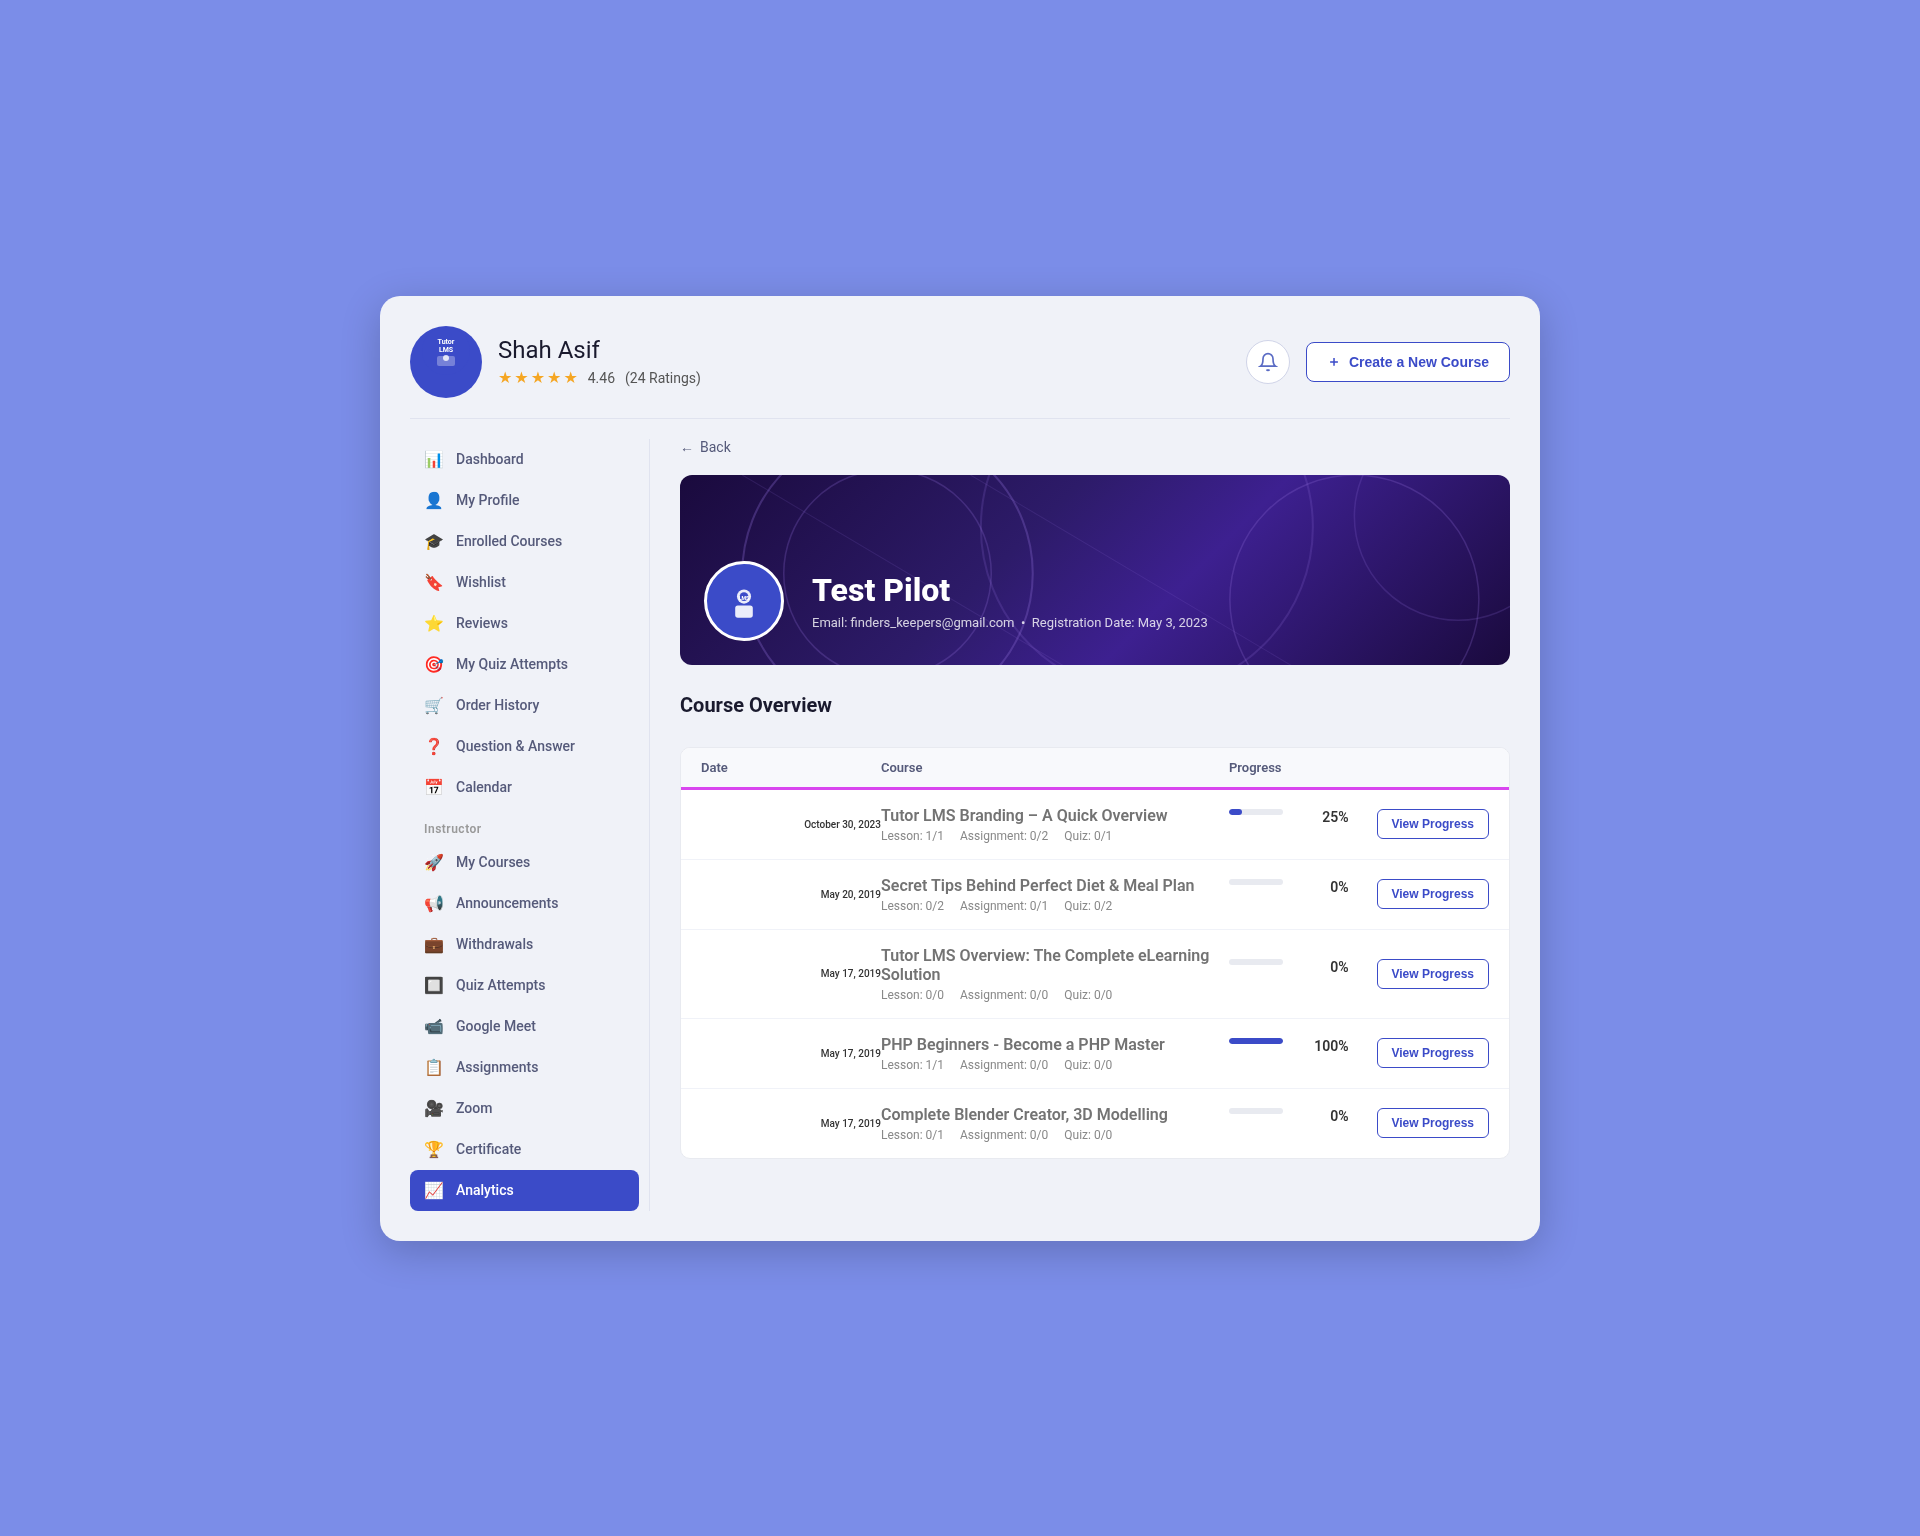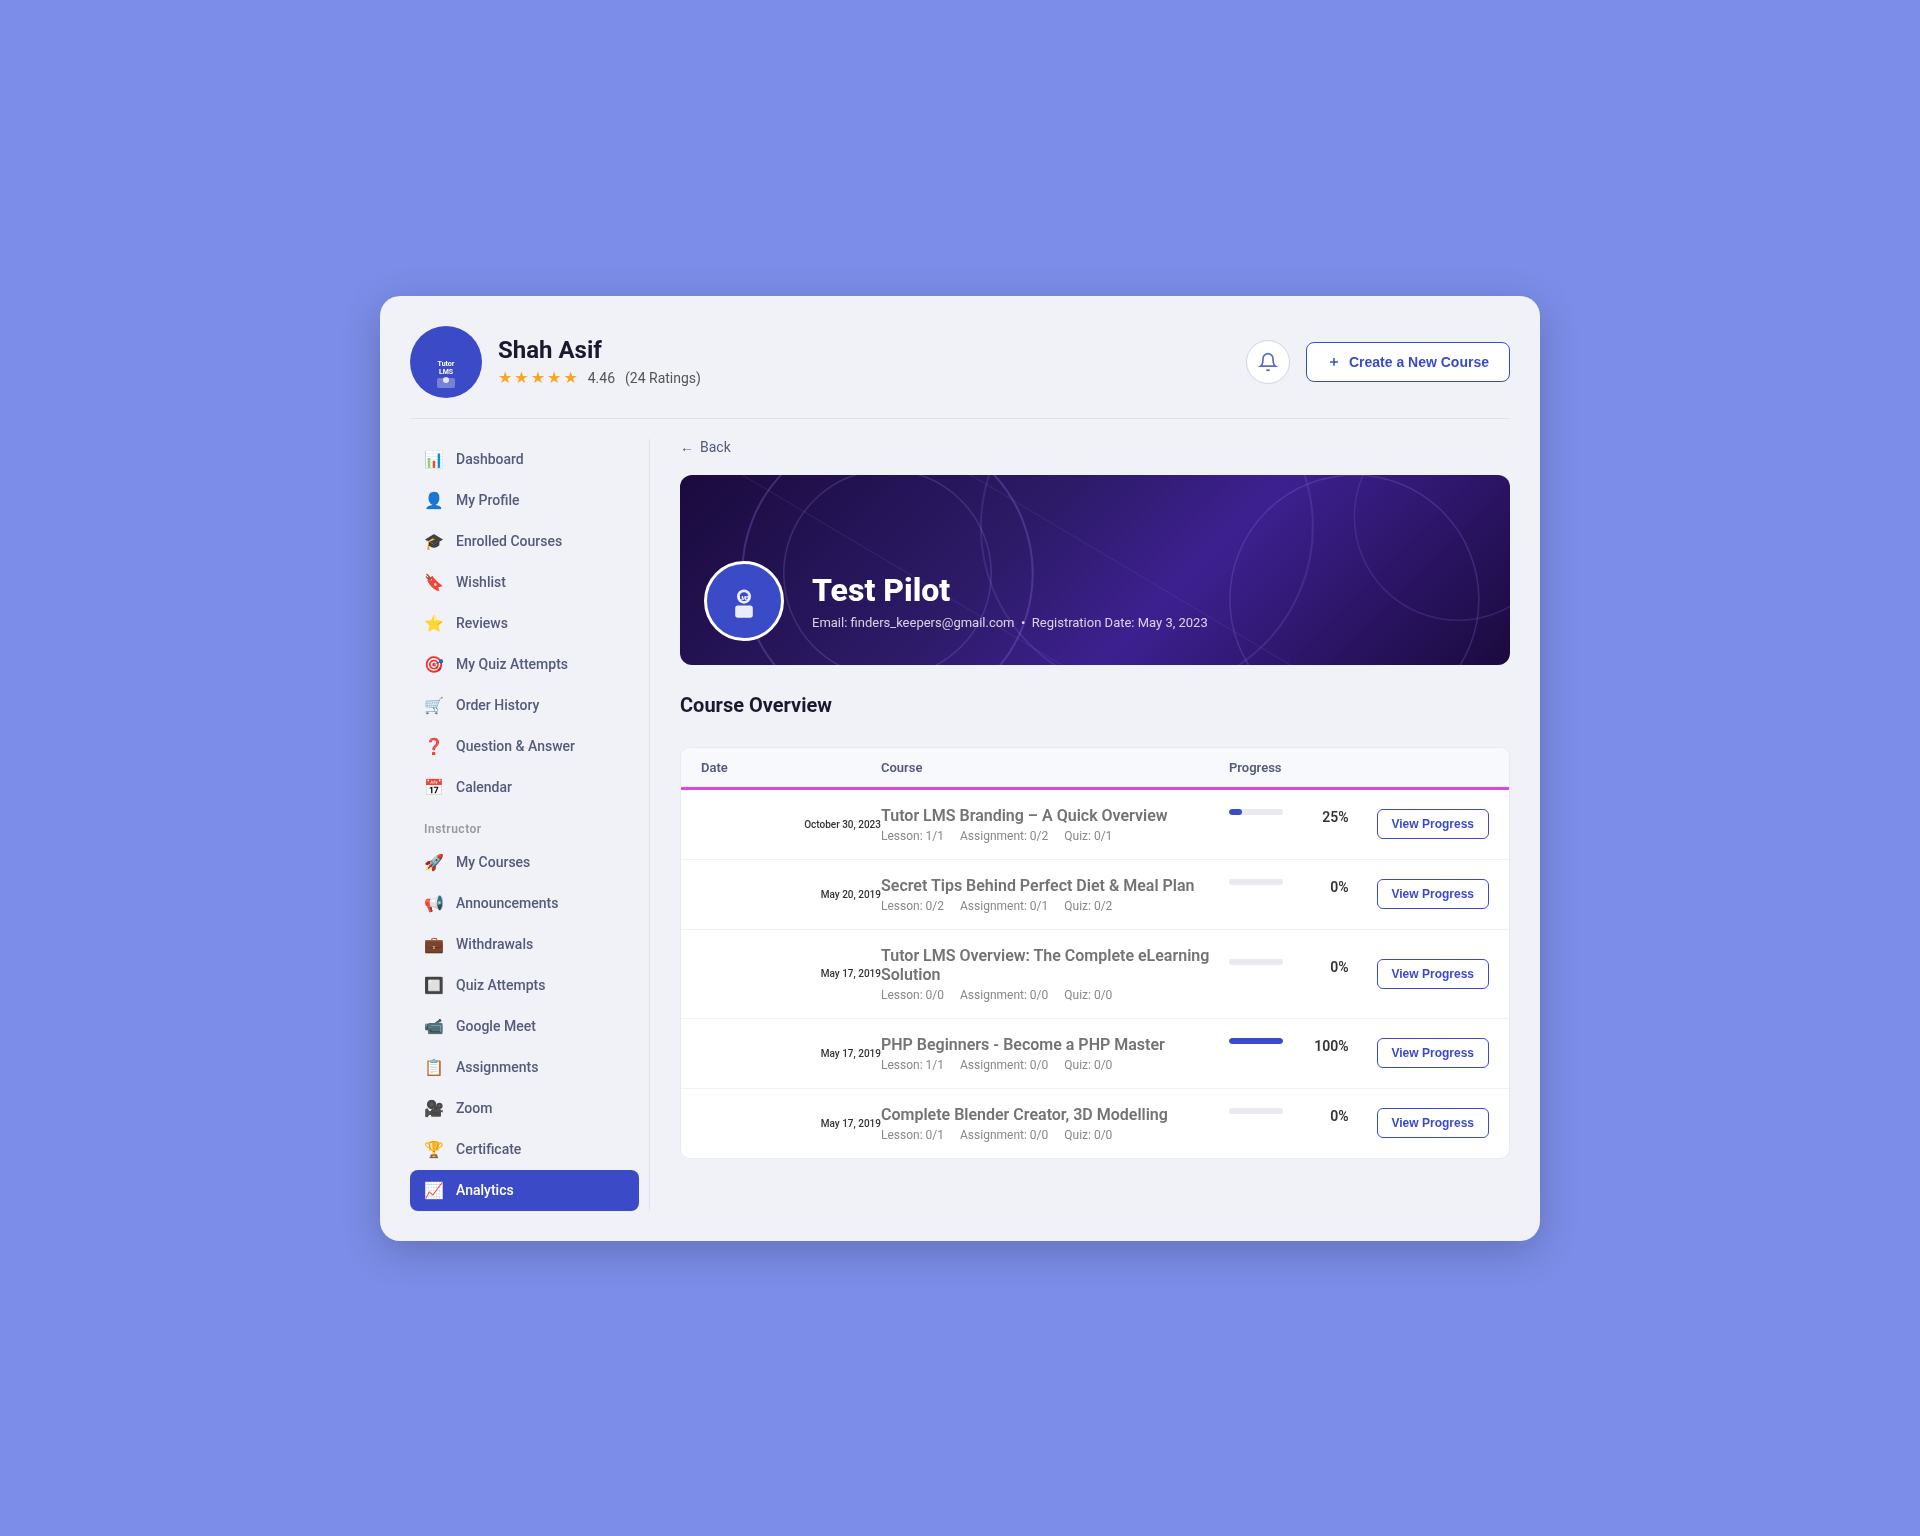--- a/index.html
+++ b/index.html
@@ -32,31 +32,31 @@
       display: flex;
       align-items: center;
       gap: 16px;
     }
     .logo-circle {
       width: 72px;
       height: 72px;
       background: #3b4bc8;
       border-radius: 50%;
       display: flex;
-      align-items: flex-end;
+      align-items: flex-start;
       justify-content: center;
       color: white;
       font-size: 10px;
       font-weight: bold;
       text-align: center;
       overflow: hidden;
     }
     .user-name {
       font-size: 24px;
-      font-weight: 700;
+      font-weight: 400;
       color: #1a1a2e;
     }
     .user-rating {
       display: flex;
       align-items: center;
       gap: 6px;
       margin-top: 4px;
     }
     .stars { display: flex; gap: 2px; }
     .star { color: #f5a623; font-size: 16px; }

